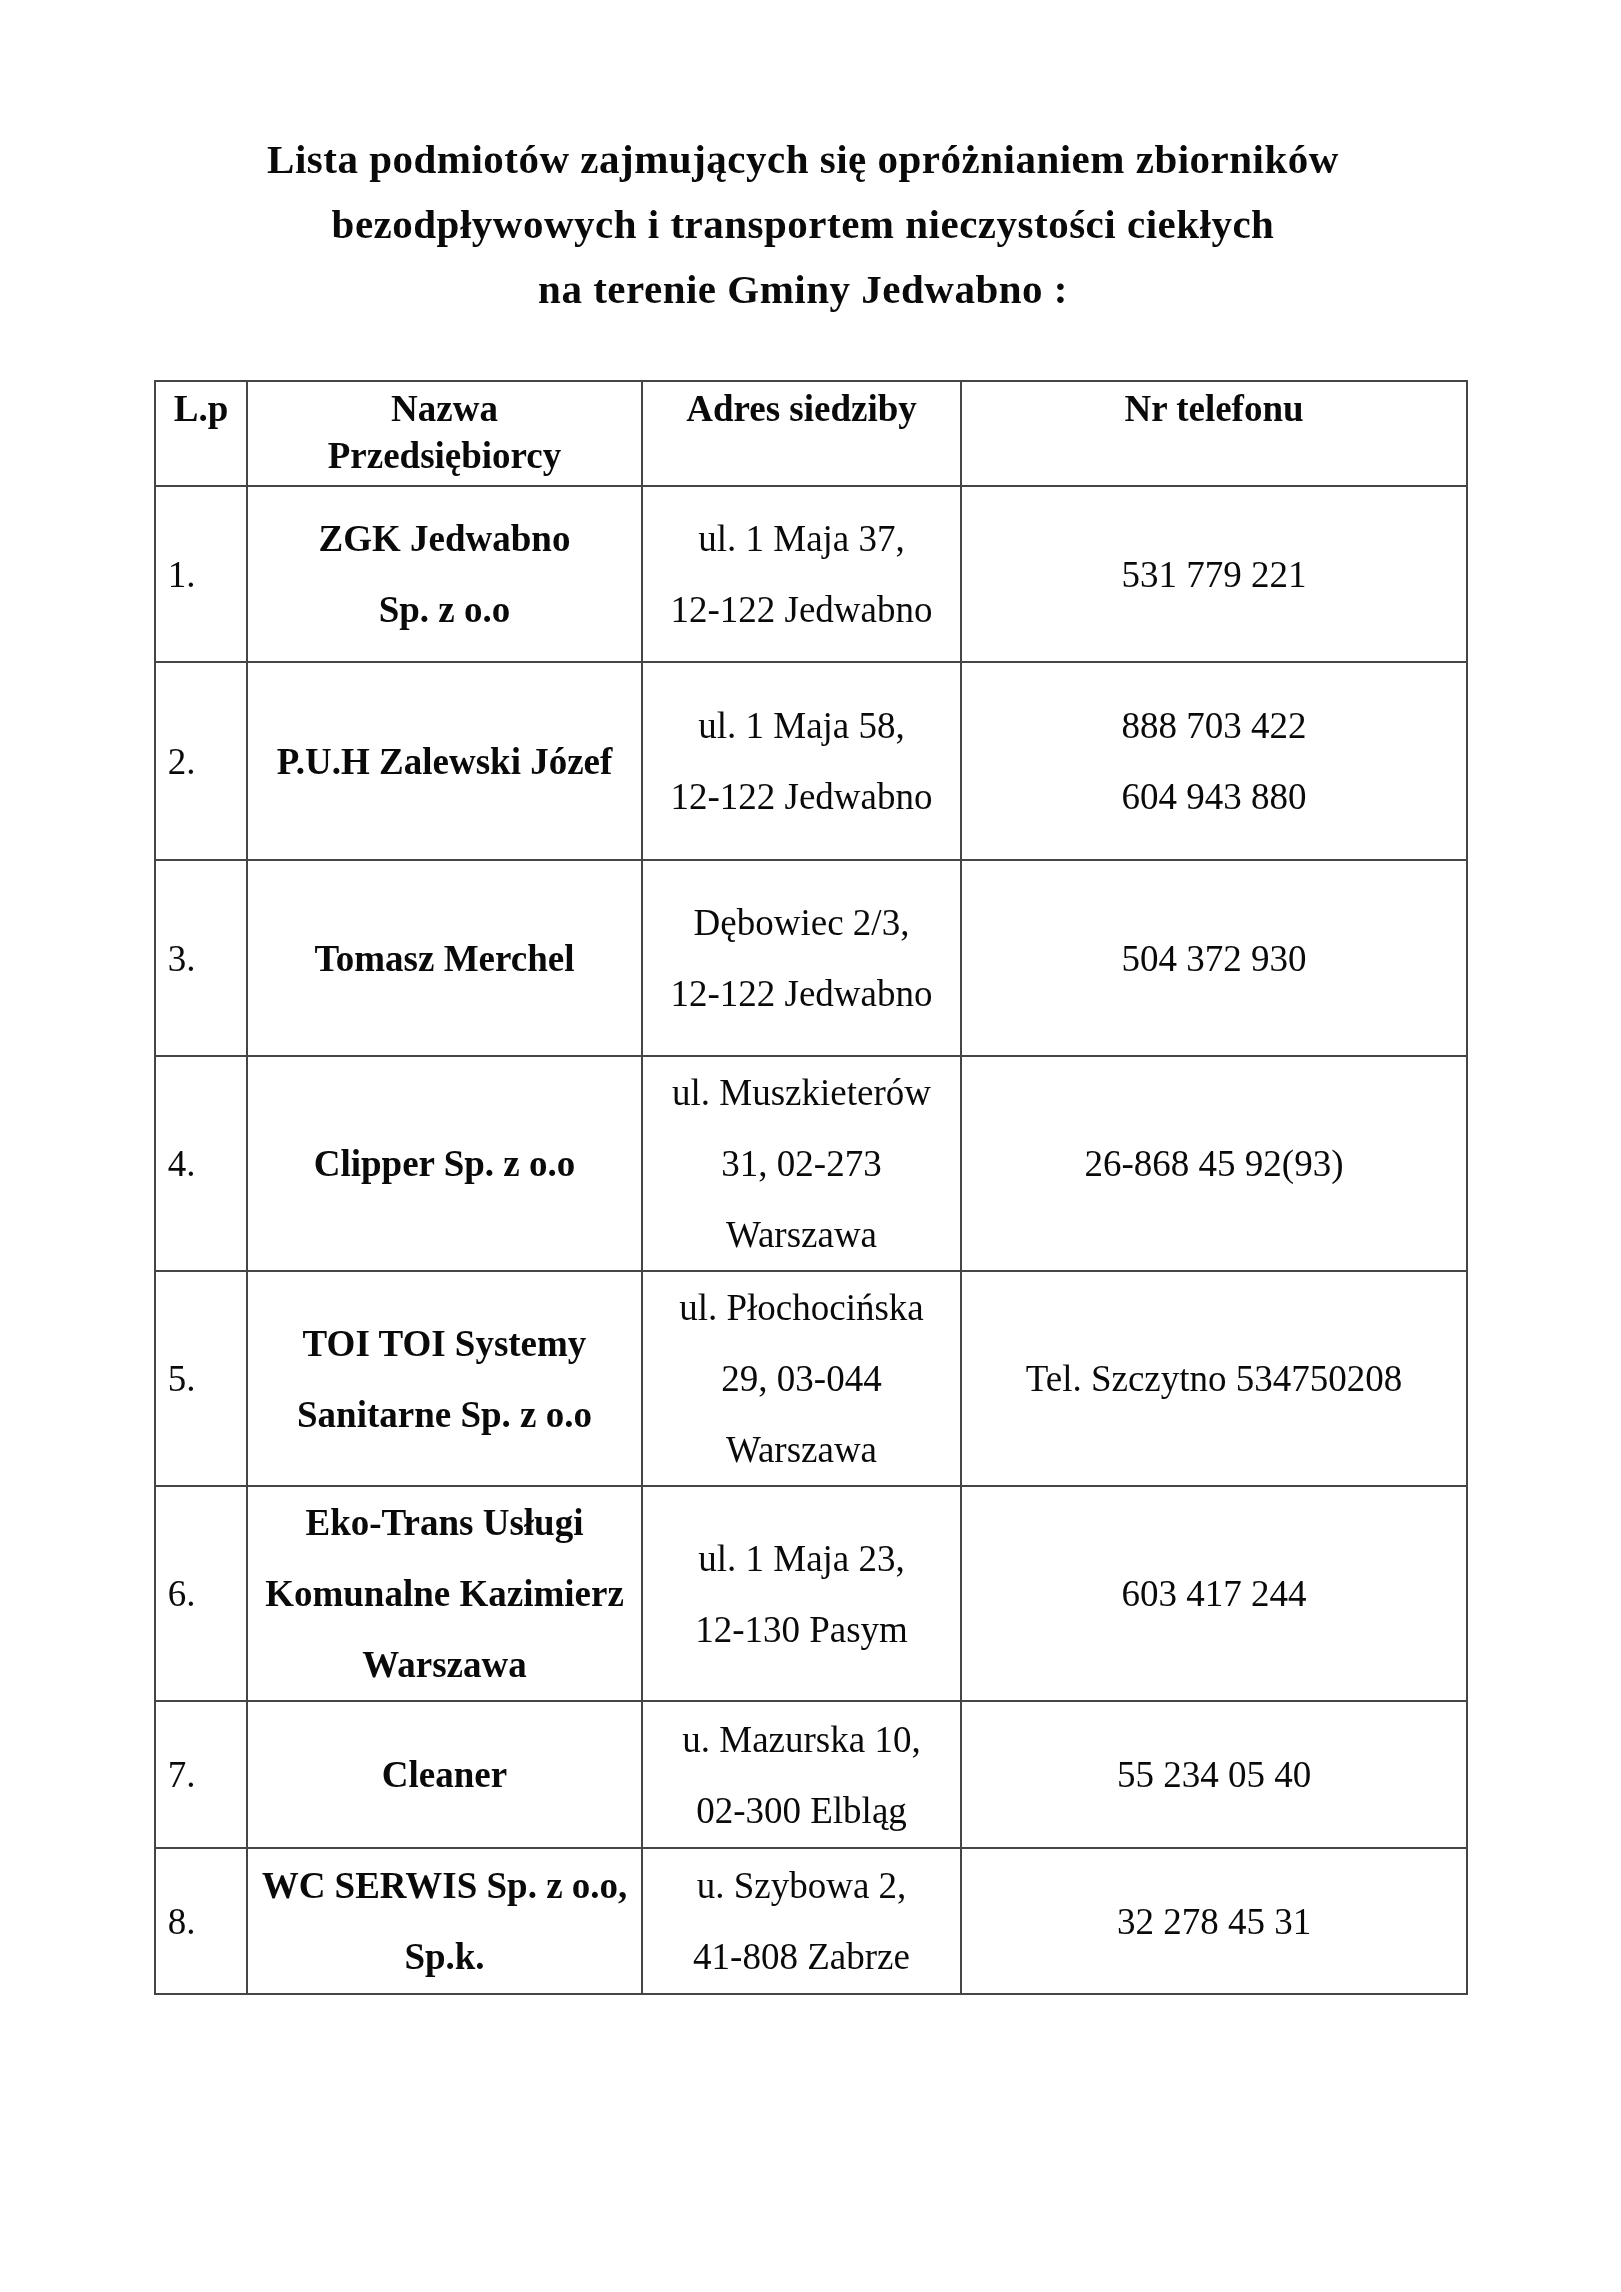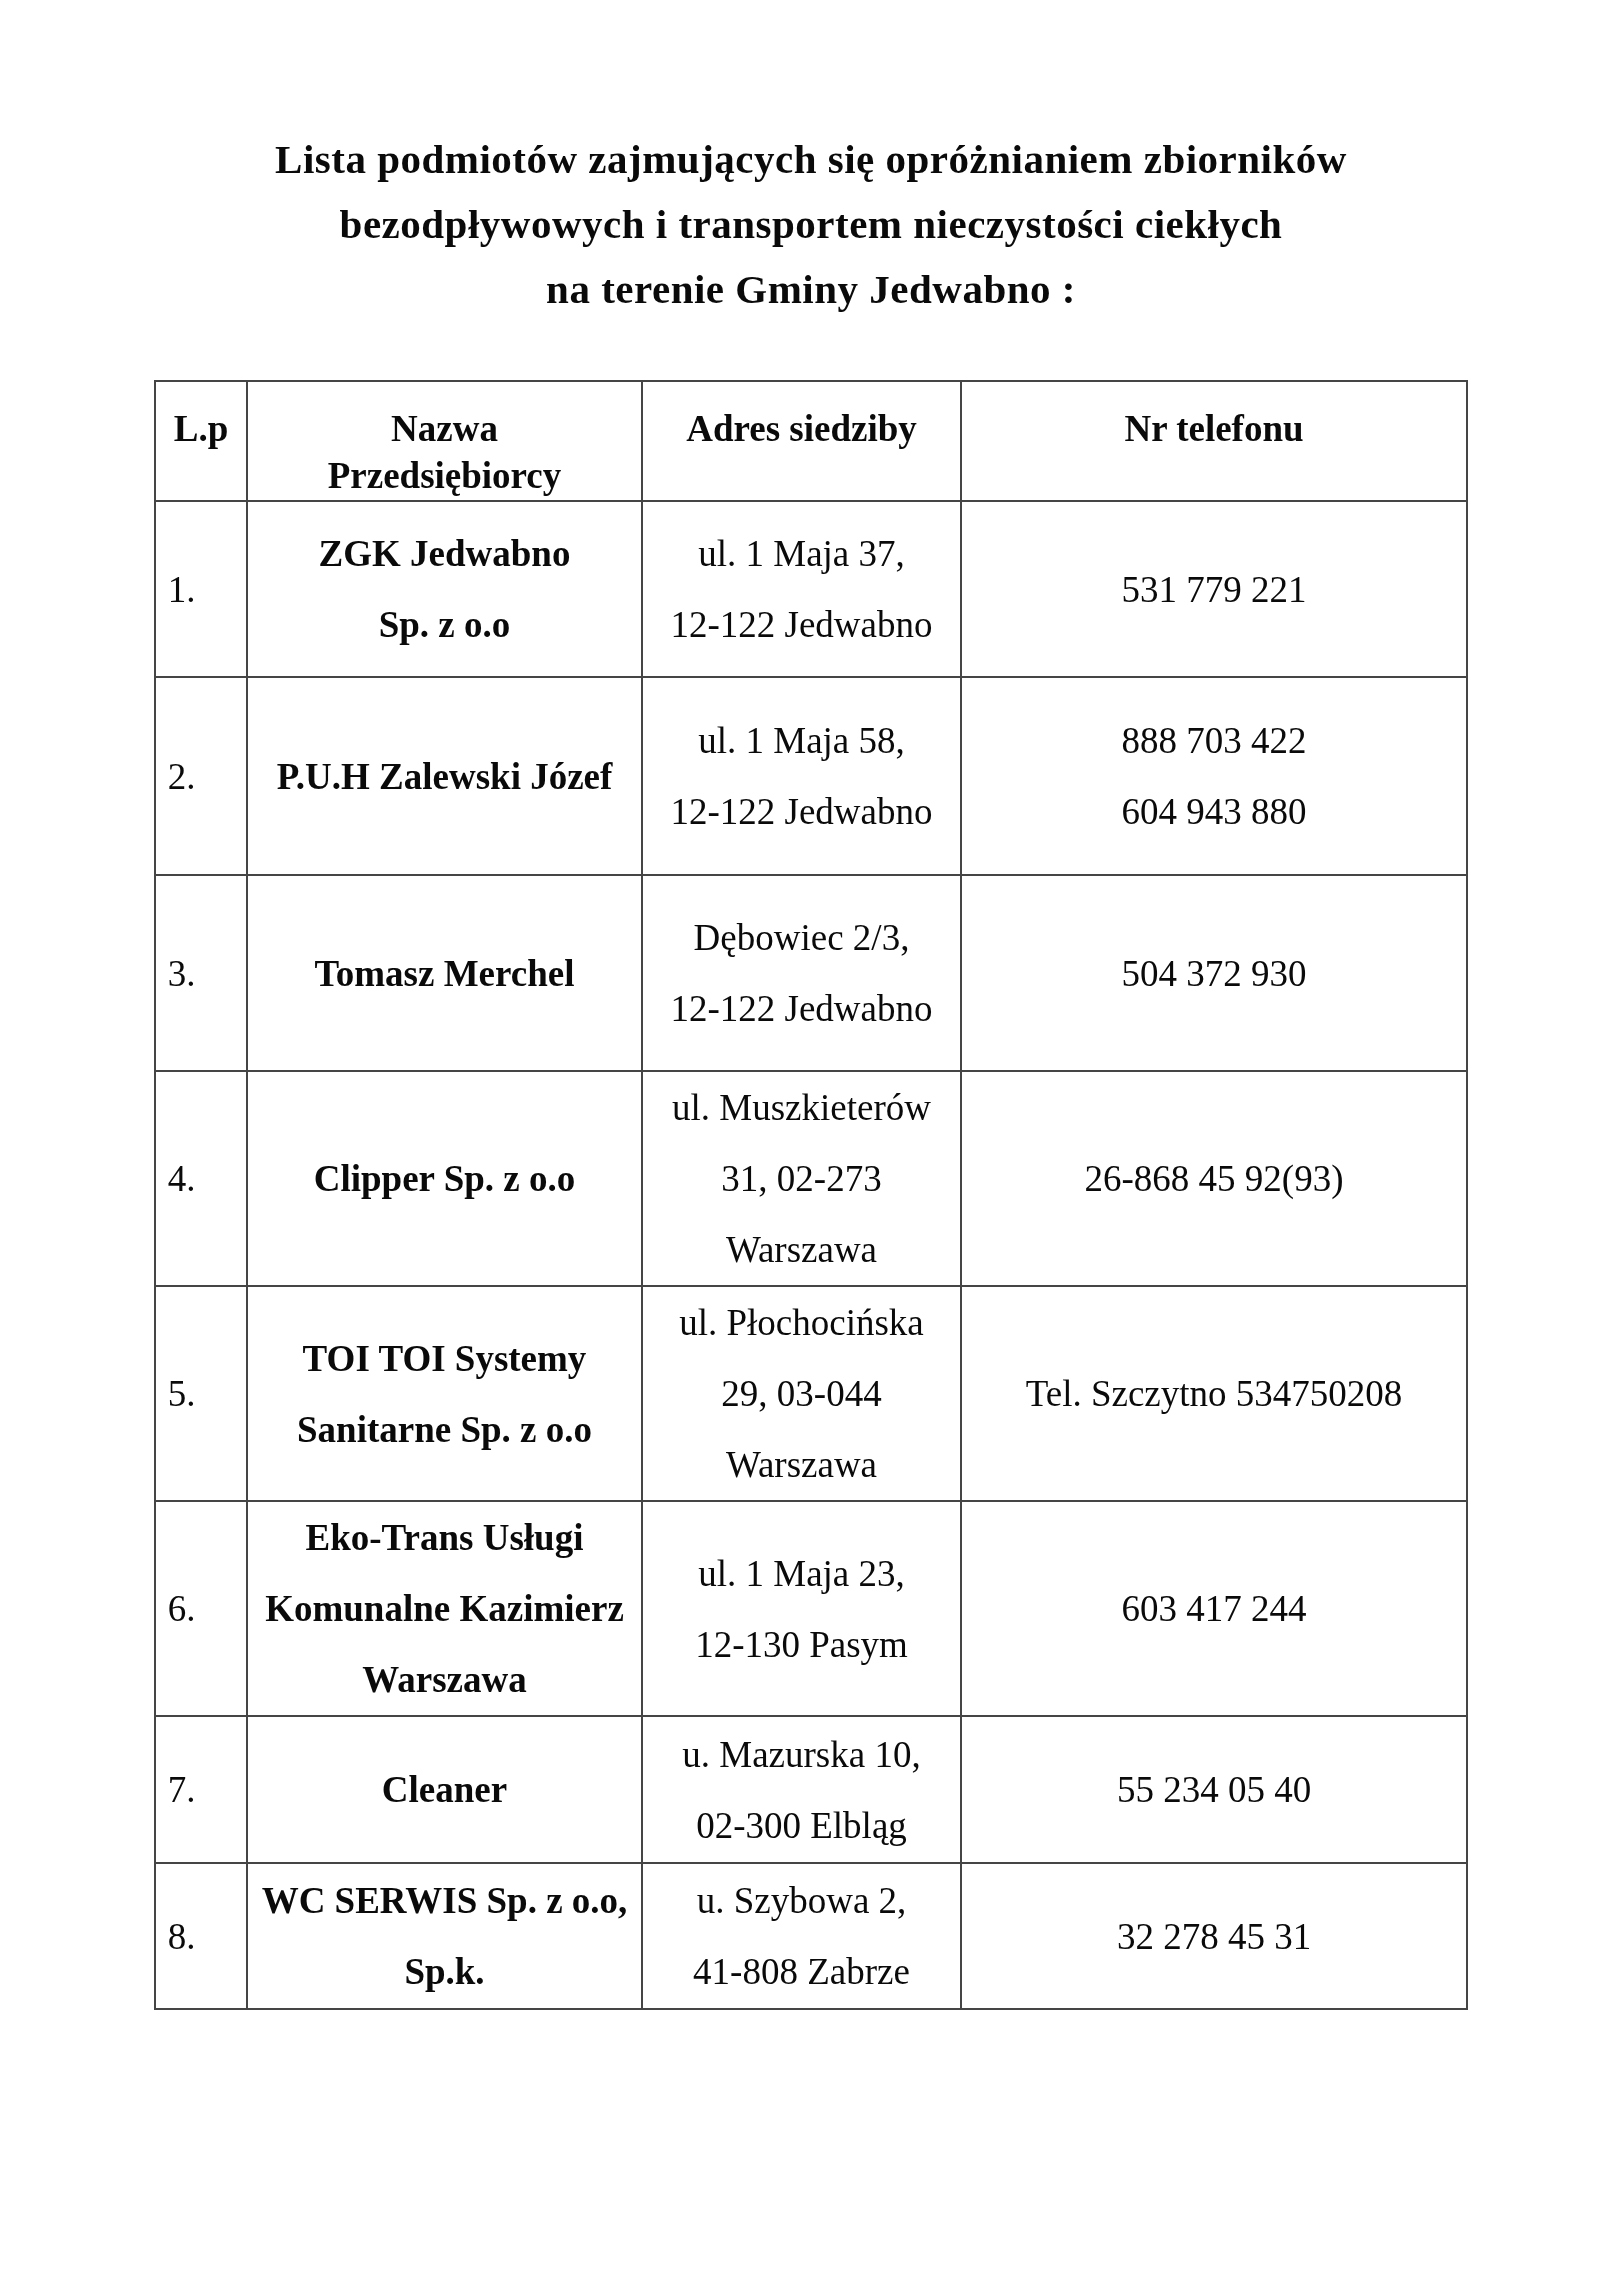--- a/index.html
+++ b/index.html
@@ -11,21 +11,21 @@
     width: 1621px;
     height: 2293px;
     position: relative;
     font-family: "Liberation Serif", "DejaVu Serif", serif;
     color: #0a0a0a;
     overflow: hidden;
   }
   .page-title {
     position: absolute;
     top: 127px;
-    left: 118px;
+    left: 110px;
     width: 1386px;
     text-align: center;
     font-size: 41px;
     font-weight: bold;
     line-height: 65px;
     white-space: pre-line;
     letter-spacing: 0.5px;
   }
   table.providers {
     position: absolute;
@@ -43,21 +43,21 @@
   th, td {
     border: 2px solid #454545;
     overflow: hidden;
   }
   thead tr { height: 105px; }
   th {
     font-size: 37px;
     font-weight: bold;
     text-align: center;
     vertical-align: top;
-    padding-top: 23px;
+    padding-top: 3px;
     line-height: 47px;
     white-space: pre-line;
   }
   td {
     font-size: 37px;
     line-height: 71px;
     vertical-align: middle;
     text-align: center;
     padding: 0 2px;
     white-space: pre-line;

